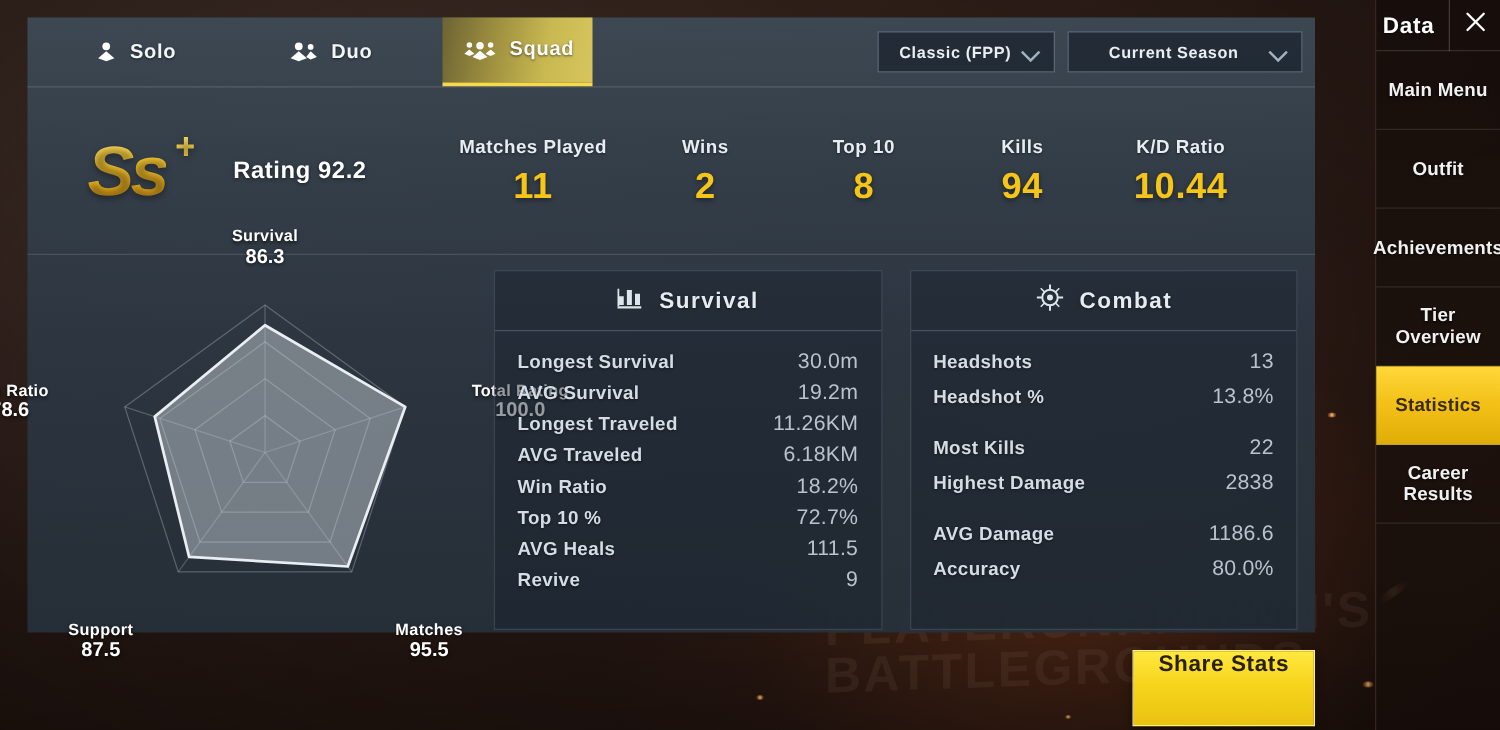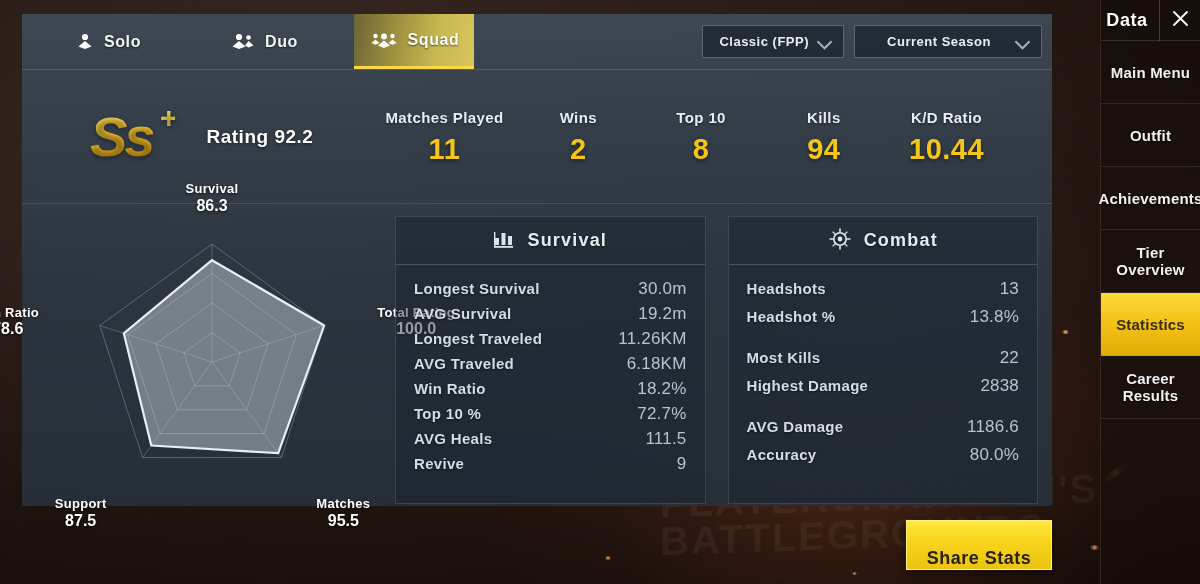--- a/index.html
+++ b/index.html
@@ -120,21 +120,20 @@
     transform: rotate(45deg);
   }
 
   
   .hero {
     position: relative;
     height: 134px;
     border-bottom: 1px solid rgba(255,255,255,0.12);
     display: flex;
     align-items: center;
-    padding-left: 20px;
   }
   .tier-block {
     display: flex; align-items: center;
     padding-left: 48px;
     width: 330px;
   }
   .tier-badge {
     position: relative;
     font-size: 56px;
     font-weight: bold;
@@ -257,22 +256,22 @@
     font-weight: 300;
     letter-spacing: 0.2px;
   }
   .srow.gap-top { margin-top: 13px; }
   .card-rows.combat .srow { height: 28px; }
 
   
   .share-btn {
     position: absolute;
     left: 906px; top: 520px;
-    width: 146px; height: 50px;
-    display: flex; align-items: flex-end; justify-content: center;
+    width: 146px; height: 61px;
+    display: flex; align-items: flex-start; justify-content: center;
     background: linear-gradient(180deg, #ffe83f 0%, #f7d41c 45%, #e9c310 100%);
     border: 1px solid #fff27a;
     color: #2a2008;
     font-size: 18px; font-weight: bold;
     letter-spacing: 0.5px;
     box-shadow: 0 3px 8px rgba(0,0,0,0.45);
     cursor: pointer;
   }
 
   

